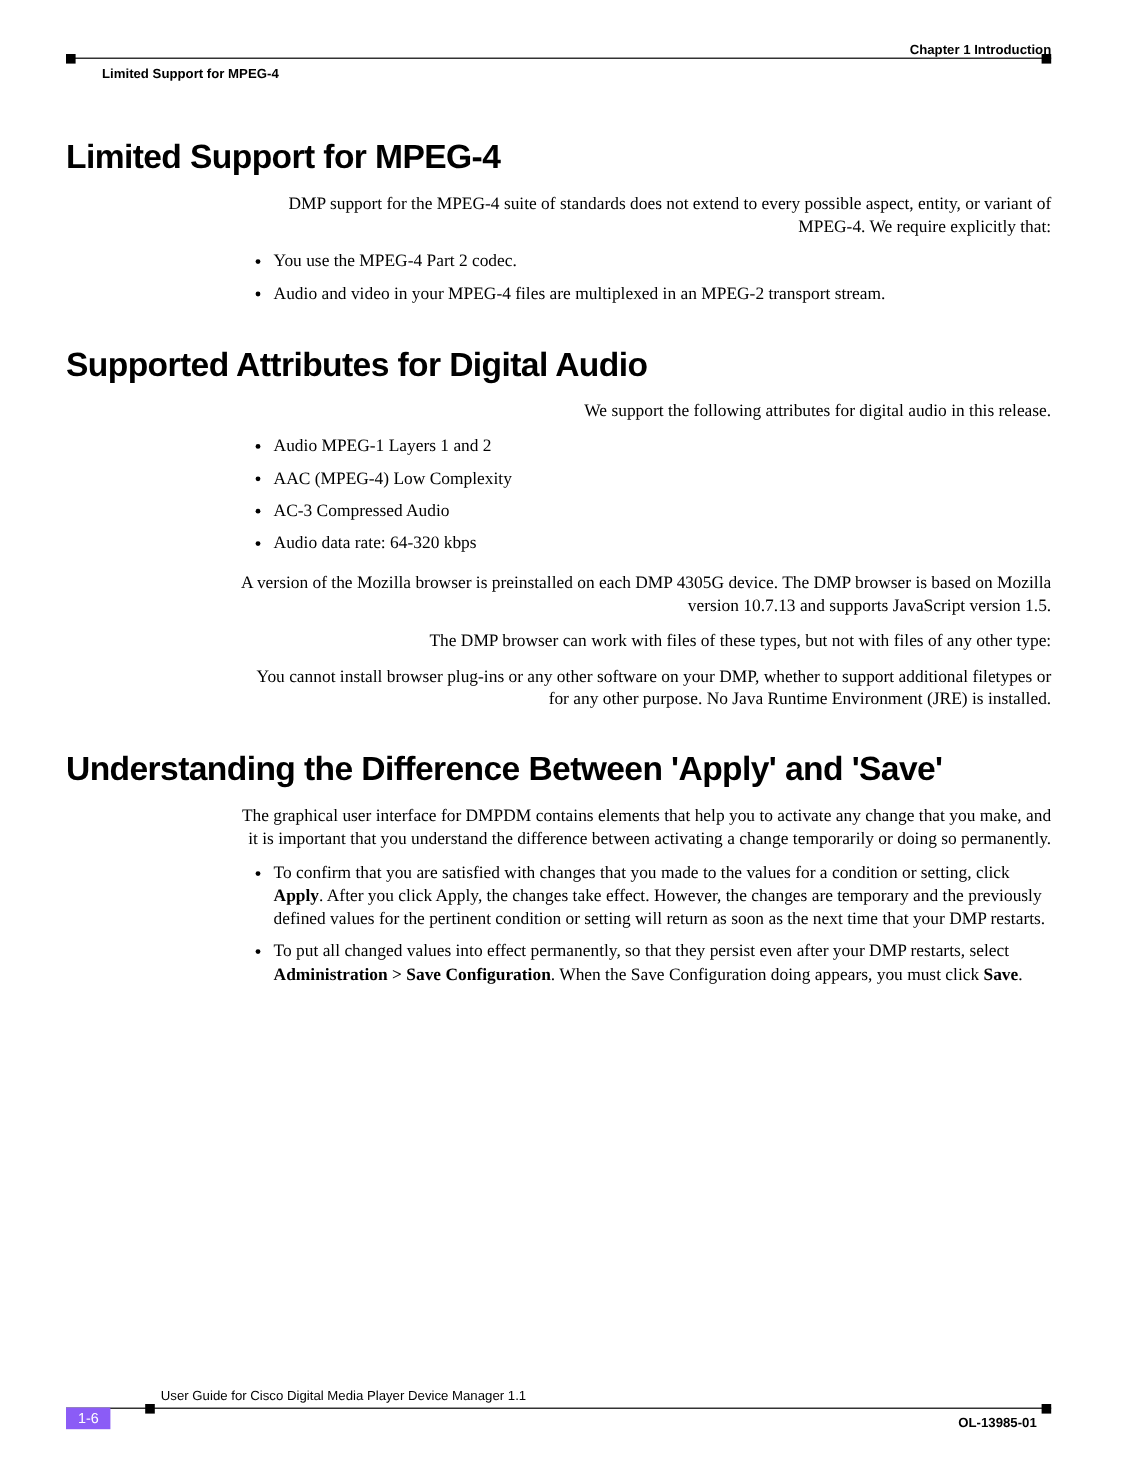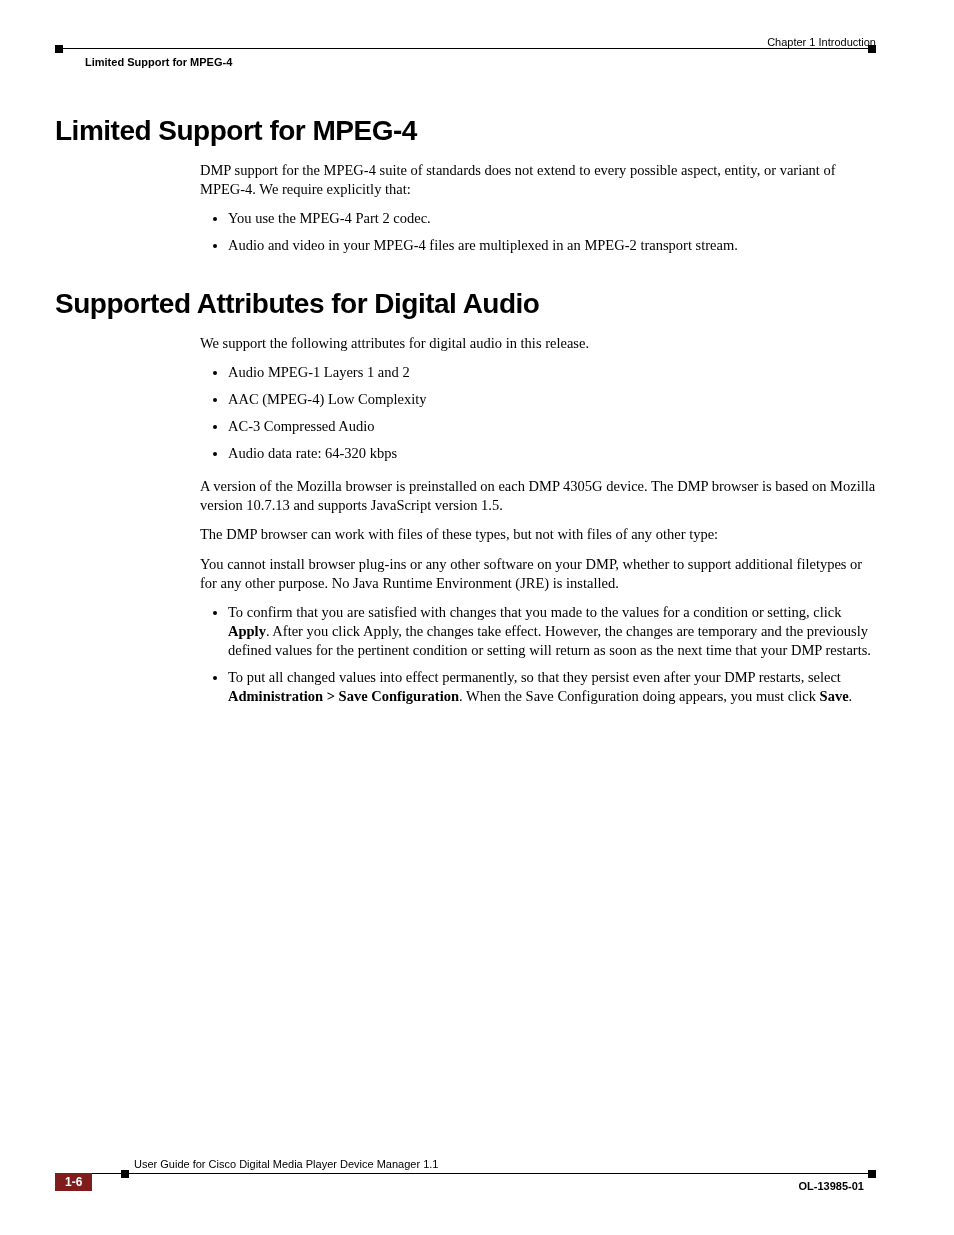--- a/index.html
+++ b/index.html
@@ -22,21 +22,21 @@
   
   .top-header {
     position: absolute;
     top: 36px;
     left: 55px;
     right: 78px;
   }
   .top-header .chapter {
     float: right;
     font-family: Arial, Helvetica, sans-serif;
-    font-weight: normal;
+    font-weight: bold;
     font-size: 11px;
   }
   .header-line {
     position: absolute;
     top: 48px;
     left: 55px;
     right: 78px;
     border-top: 1px solid #000;
   }
   .marker {
@@ -69,21 +69,21 @@
     font-stretch: condensed;
     letter-spacing: -0.5px;
     font-size: 28px;
     margin: 0 0 14px 0;
   }
   .body-text {
     margin-left: 145px;
     font-size: 14.5px;
     line-height: 1.32;
   }
-  p { margin: 0 0 10px 0; }
+  p { margin: 0 0 10px 0; text-align: right; }
   ul {
     margin: 8px 0 14px 0;
     padding-left: 28px;
   }
   ul li {
     margin-bottom: 8px;
     font-size: 14.5px;
     line-height: 1.32;
   }
   .section-gap { margin-top: 32px; }
@@ -109,24 +109,24 @@
     position: absolute;
     top: 15px;
     left: 0;
     right: 0;
     border-top: 1px solid #000;
   }
   .page-num-box {
     position: absolute;
     top: 15px;
     left: 0;
-    background: #7f1d1d;
+    background: #8b5cf6;
     color: #fff;
     font-family: Arial, Helvetica, sans-serif;
-    font-weight: bold;
+    font-weight: normal;
     font-size: 12px;
     padding: 2px 10px;
     line-height: 14px;
     text-align: center;
   }
   .footer-marker {
     position: absolute;
     top: 11.5px;
     width: 8px;
     height: 8px;
@@ -177,21 +177,23 @@
         <li>Audio data rate: 64-320 kbps</li>
       </ul>
     </div>
 
     <div class="body-text">
       <p>A version of the Mozilla browser is preinstalled on each DMP 4305G device. The DMP browser is based on Mozilla version 10.7.13 and supports JavaScript version 1.5.</p>
       <p>The DMP browser can work with files of these types, but not with files of any other type:</p>
       <p>You cannot install browser plug-ins or any other software on your DMP, whether to support additional filetypes or for any other purpose. No Java Runtime Environment (JRE) is installed.</p>
     </div>
 
-    <div class="body-text">
+    <h1 class="section-gap">Understanding the Difference Between 'Apply' and 'Save'</h1>
+    <div class="body-text">
+      <p>The graphical user interface for DMPDM contains elements that help you to activate any change that you make, and it is important that you understand the difference between activating a change temporarily or doing so permanently.</p>
       <ul>
         <li>
           <span>To confirm that you are satisfied with changes that you made to the values for a condition or setting, click </span><b>Apply</b><span>. After you click Apply, the changes take effect. However, the changes are temporary and the previously defined values for the pertinent condition or setting will return as soon as the next time that your DMP restarts.</span>
         </li>
         <li>
           <span>To put all changed values into effect permanently, so that they persist even after your DMP restarts, select </span><b>Administration &gt; Save Configuration</b><span>. When the Save Configuration doing appears, you must click </span><b>Save</b><span>.</span>
         </li>
       </ul>
     </div>
 

